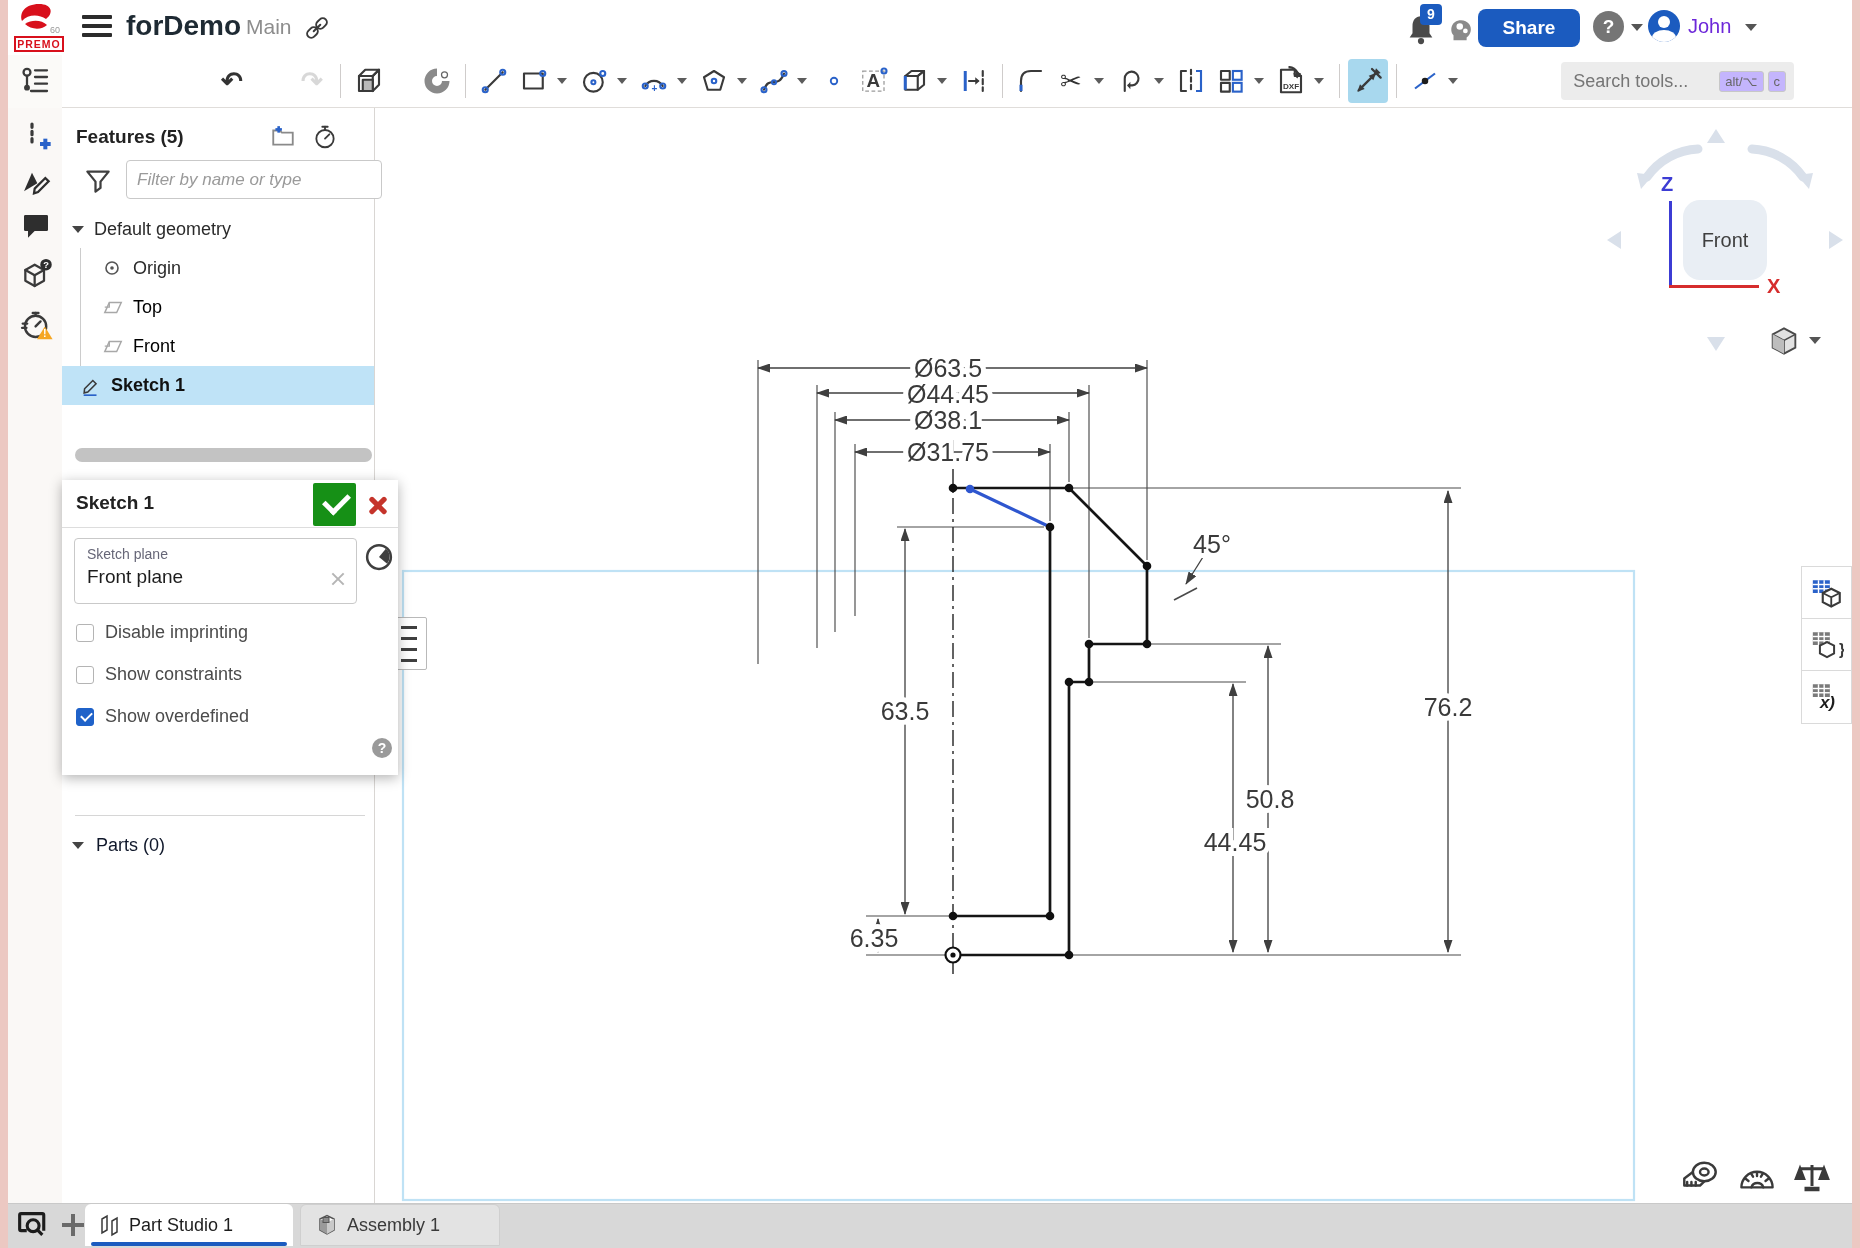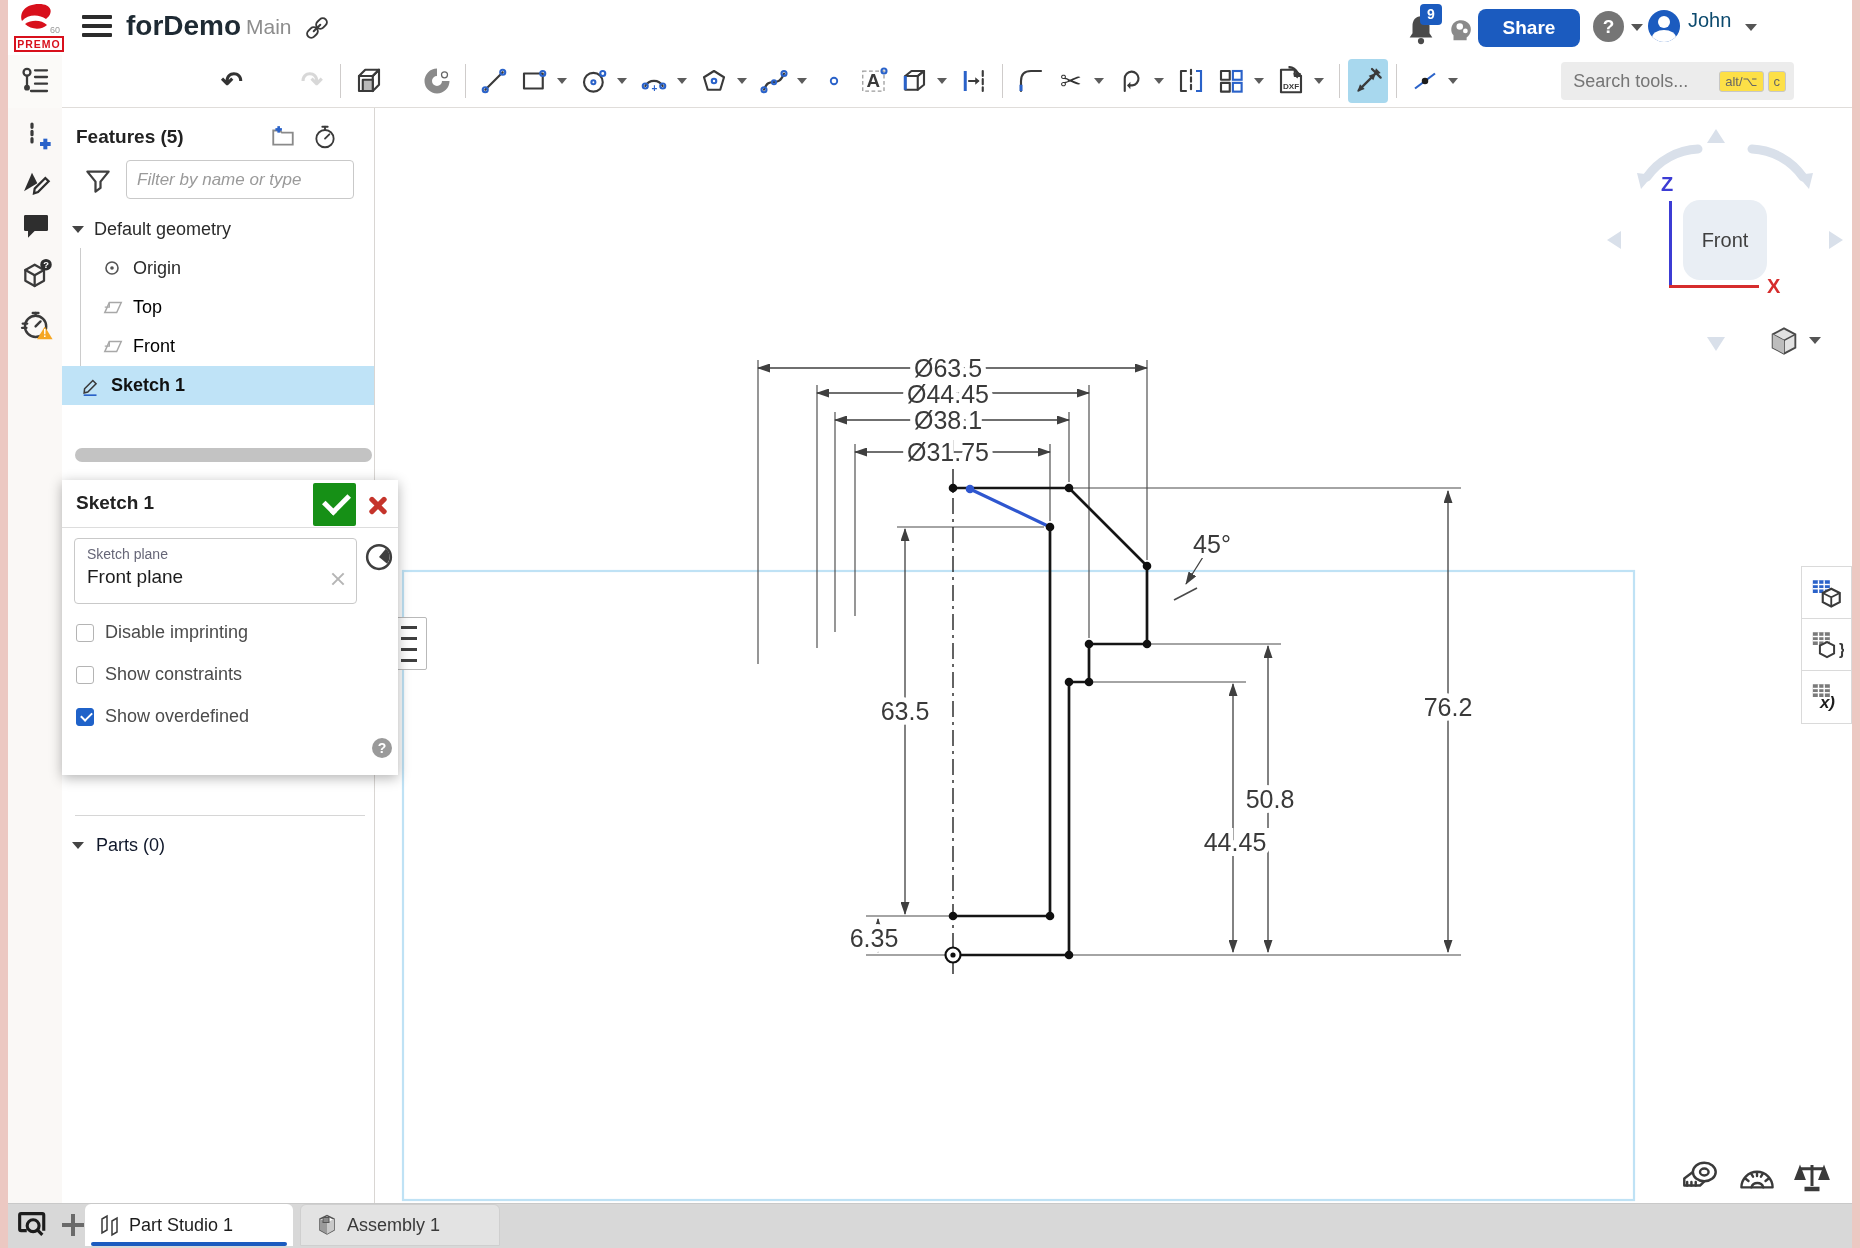--- a/index.html
+++ b/index.html
@@ -24,52 +24,52 @@
   .head-ico { position:absolute; left:1438px; top:14px; }
   .share-btn { position:absolute; left:1470px; top:9px; width:102px; height:38px; background:#1b5bbf; color:#fff;
                border:none; border-radius:8px; font-size:19px; font-weight:bold; font-family:inherit; cursor:pointer; }
   .help-circ { position:absolute; left:1585px; top:11px; width:31px; height:31px; border-radius:50%; background:#757575;
                color:#fff; font-weight:bold; font-size:19px; text-align:center; line-height:31px; cursor:pointer; }
   .caret { width:0; height:0; border-left:6px solid transparent; border-right:6px solid transparent; border-top:7px solid #555; display:inline-block; }
   .caret.help { position:absolute; left:1623px; top:24px; }
   .avatar { position:absolute; left:1640px; top:10px; width:32px; height:32px; border-radius:50%; background:#1b5bbf; overflow:hidden; }
   .avatar::before { content:""; position:absolute; left:10px; top:6px; width:12px; height:12px; background:#fff; border-radius:50%; }
   .avatar::after { content:""; position:absolute; left:4px; top:20px; width:24px; height:16px; background:#fff; border-radius:50% 50% 0 0; }
-  .username { position:absolute; left:1680px; top:9px; font-size:20px; color:#0c4a6e; }
+  .username { position:absolute; left:1680px; top:15px; font-size:20px; color:#6d28d9; }
   .caret.user { position:absolute; left:1737px; top:24px; }
 
   
   .toolbar { position:absolute; left:8px; right:8px; top:55px; height:53px; background:#fff; border-bottom:1px solid #e0ddda;
              display:flex; align-items:center; z-index:29; }
   .strip-cell { width:54px; height:53px; background:#fbfaf8; display:flex; align-items:center; justify-content:center; flex:0 0 auto; }
   .tb-spacer { width:150px; flex:0 0 auto; }
   .tbtn { height:44px; min-width:40px; padding:0 3px; display:flex; align-items:center; justify-content:center;
           border-radius:4px; cursor:pointer; flex:0 0 auto; }
   .tbtn.sel { background:#a8d8ee; }
   .tbtn.disabled { opacity:.45; }
   .chev { width:16px; height:44px; display:flex; align-items:center; justify-content:center; cursor:pointer; flex:0 0 auto; margin-right:4px; }
   .chev i { width:0; height:0; border-left:5.5px solid transparent; border-right:5.5px solid transparent; border-top:6.5px solid #5c5c5c; }
   .tdiv { width:1px; height:34px; background:#cfcccb; margin:0 8px; flex:0 0 auto; }
   .glyph { font-size:26px; color:#333; line-height:1; }
   .search-tools { margin-left:auto; margin-right:58px; height:38px; background:#ececec; border-radius:4px;
                   display:flex; align-items:center; padding:0 8px 0 12px; flex:0 0 auto; }
   .search-tools input { border:none; background:transparent; outline:none; font-size:18px; color:#555; width:142px; font-family:inherit; }
-  .kbd { background:#fde047; border:1px solid #c7c7c7; border-radius:3px; font-size:13px; color:#666; padding:2px 5px; margin-left:4px; }
+  .kbd { background:#c4b5fd; border:1px solid #c7c7c7; border-radius:3px; font-size:13px; color:#666; padding:2px 5px; margin-left:4px; }
 
   
   .sidestrip { position:absolute; left:8px; top:108px; bottom:45px; width:54px; background:#faf8f6; z-index:20; }
   .strip-ico { position:absolute; left:12px; width:32px; height:32px; cursor:pointer; }
 
   
   .fpanel { position:absolute; left:62px; top:108px; bottom:45px; width:313px; background:#fff; border-right:1px solid #d9d6d3; z-index:20; }
   .fp-header { position:absolute; left:14px; top:18px; font-size:19px; font-weight:bold; color:#222; }
   .fp-hico { position:absolute; top:16px; width:26px; height:26px; cursor:pointer; }
   .filter-row { position:absolute; left:0; top:52px; width:100%; height:44px; }
   .funnel { position:absolute; left:21px; top:6px; cursor:pointer; }
-  .filter-input { position:absolute; left:64px; top:0; width:228px; height:39px; border:1px solid #c9c9c9; border-radius:4px;
+  .filter-input { position:absolute; left:64px; top:0; width:256px; height:39px; border:1px solid #c9c9c9; border-radius:4px;
                   font-size:17px; padding:0 10px; font-style:italic; color:#404040; outline:none; font-family:inherit; }
   .filter-input::placeholder { color:#9a9a9a; font-style:italic; }
   .tree { position:absolute; left:0; top:102px; width:100%; }
   .trow { position:relative; height:39px; display:flex; align-items:center; cursor:pointer; font-size:18px; color:#2b2b2b; }
   .trow .tchev { width:0; height:0; border-left:6px solid transparent; border-right:6px solid transparent; border-top:7px solid #444;
                  margin-left:10px; margin-right:10px; }
   .trow.child { padding-left:40px; color:#000000; }
   .trow.child.dark { color:#2b2b2b; }
   .trow .ticon { width:22px; height:22px; margin-right:9px; flex:0 0 auto; }
   .trow.selrow { background:#bfe3f7; font-weight:bold; color:#111; padding-left:18px; }

